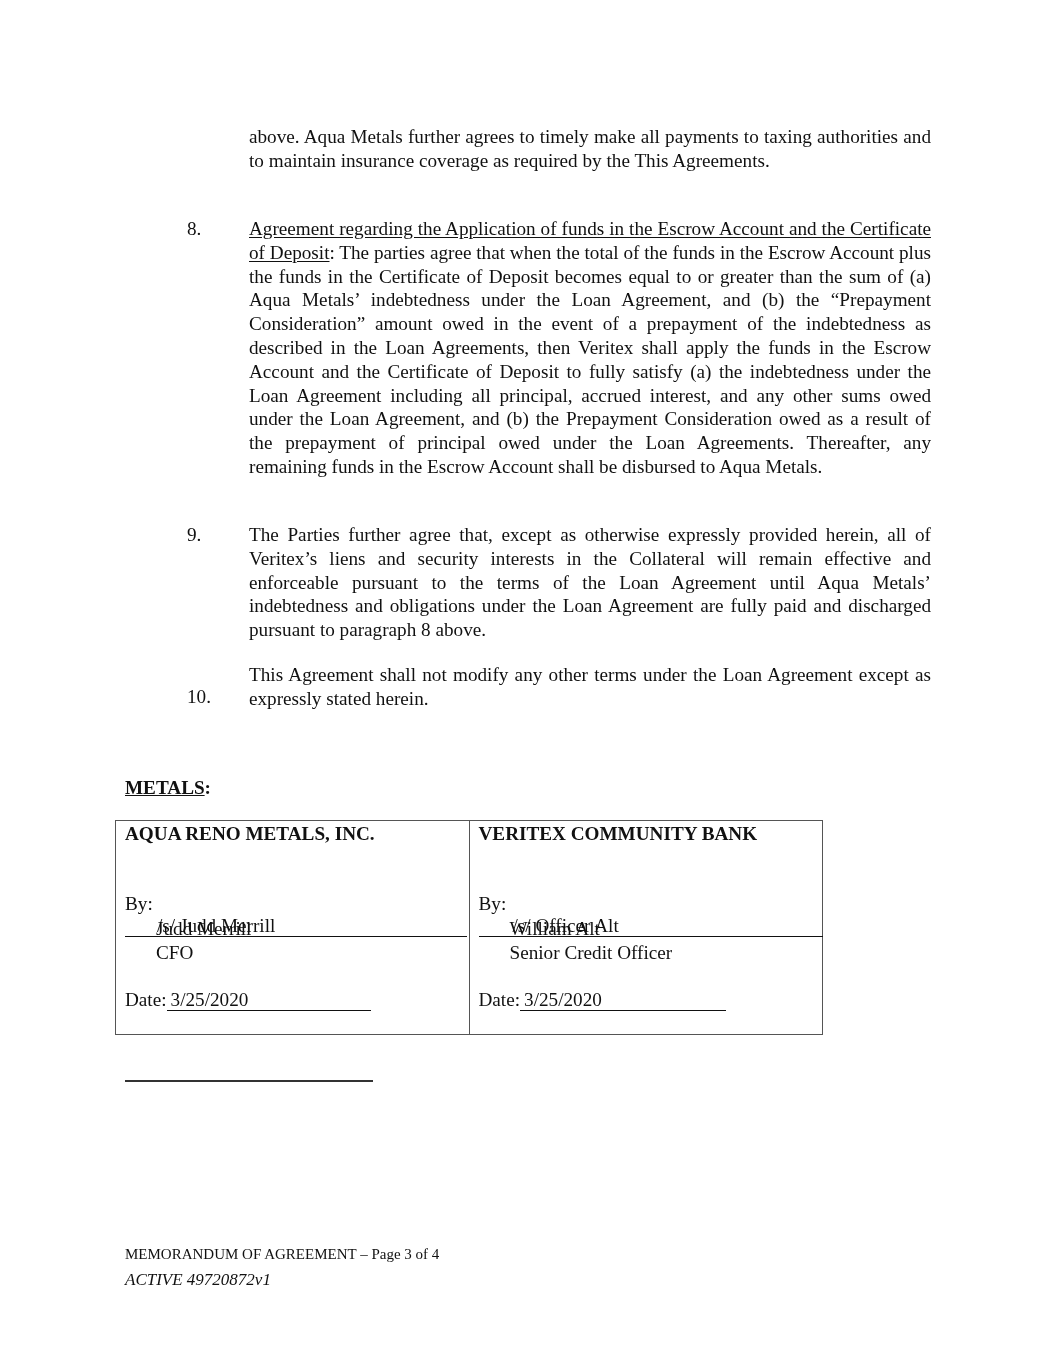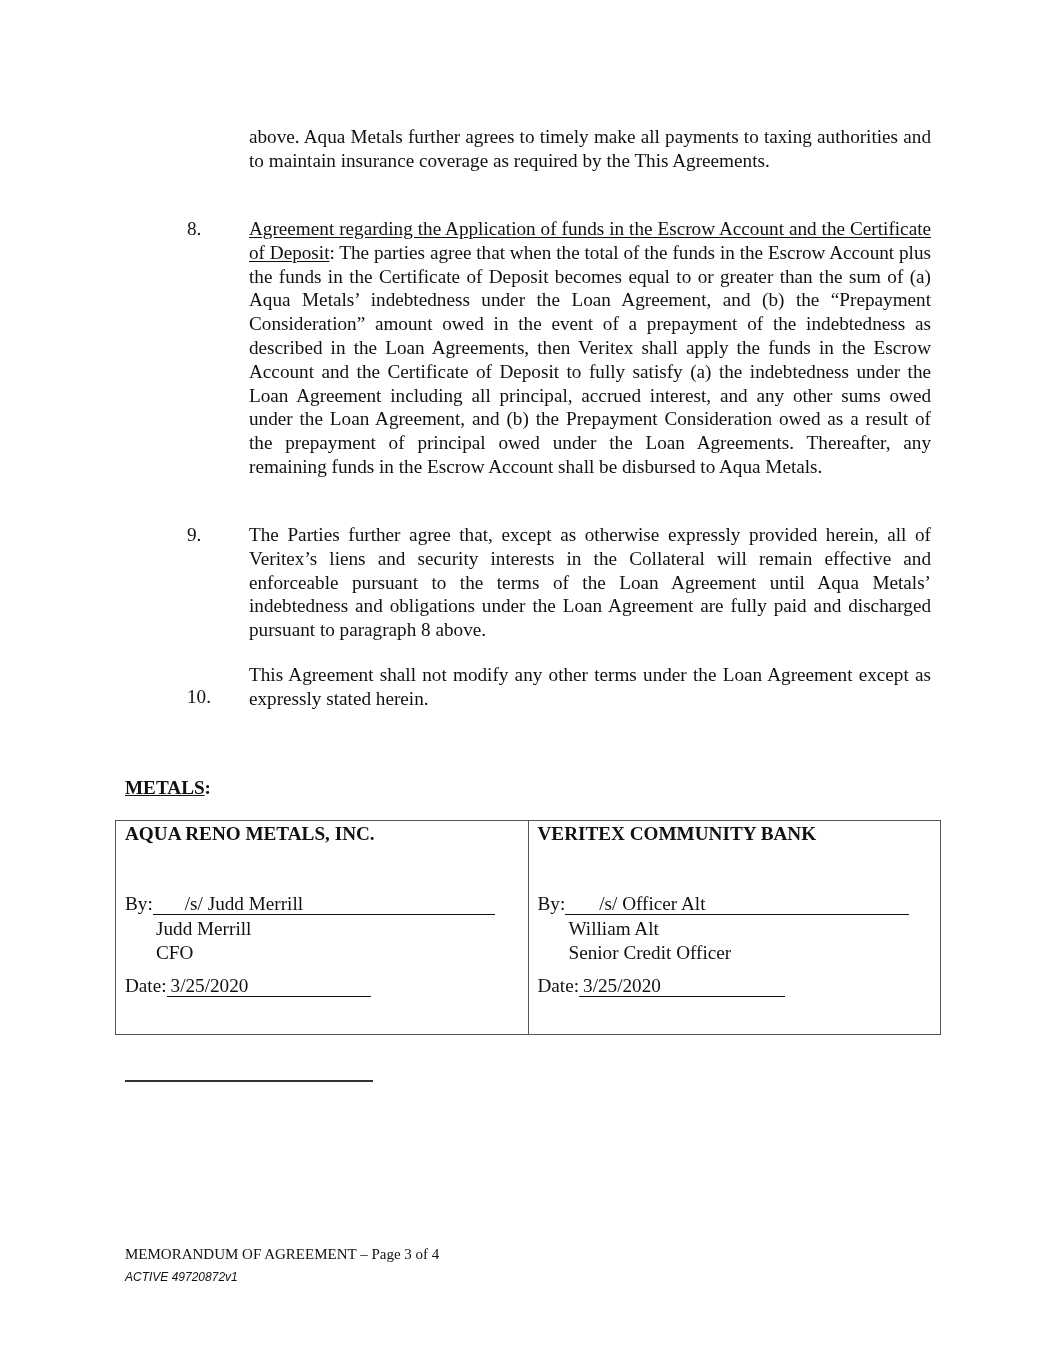--- a/index.html
+++ b/index.html
@@ -3,31 +3,31 @@
 <meta charset="utf-8">
 <style>
   html, body { margin:0; padding:0; background:#ffffff; }
   body { width:1055px; height:1365px; position:relative; overflow:hidden;
          font-family:"Liberation Serif", serif; color:#111; font-size:19.2px; }
   .para { position:absolute; left:249px; width:682px; text-align:justify; line-height:23.8px; }
   .num { position:absolute; left:187px; line-height:23.8px; }
   .u { text-decoration:underline; text-underline-offset:2px; }
   #agreed { position:absolute; left:125px; top:776px; font-weight:bold; text-decoration:underline; line-height:24px; }
   #agreed-colon { text-decoration:none; display:inline-block; }
-  table.sig { position:absolute; left:115px; top:820px; width:826px; height:215px; border-collapse:collapse; }
+  table.sig { position:absolute; left:115px; top:820px; width:708px; height:215px; border-collapse:collapse; }
   table.sig td { border:1px solid #555; vertical-align:top; padding:0; width:50%; position:relative; }
   .cell { position:relative; height:213px; }
   .party { position:absolute; left:9px; top:2px; font-weight:bold; }
   .byline { position:absolute; left:9px; top:72px; }
   .line { display:inline-block; border-bottom:1px solid #111; line-height:20px; }
   .nm { position:absolute; left:40px; top:96px; line-height:24px; }
-  .dateline { position:absolute; left:9px; top:154px; }
+  .dateline { position:absolute; left:9px; top:168px; }
   #footnote-rule { position:absolute; left:125px; top:1080px; width:248px; height:2px; background:#333; }
   #footer-title { position:absolute; left:125px; top:1246px; font-size:15px; }
-  #footer-id { position:absolute; left:125px; top:1270px; font-family:Liberation Sans, sans-serif; font-style:italic; font-size:12px; }
+  #footer-id { position:absolute; left:125px; top:1270px; font-family:Liberation Serif, serif; font-style:italic; font-size:17px; }
 </style>
 </head>
 <body>
 
 <div class="para" style="top:125px;">above. Aqua Metals further agrees to timely make all payments to taxing authorities and to maintain insurance coverage as required by the This Agreements.</div>
 
 <div class="num" style="top:217px;">8.</div>
 <div class="para" style="top:217px;"><span class="u">Agreement regarding the Application of funds in the Escrow Account and the Certificate of Deposit</span><span>: The parties agree that when the total of the funds in the Escrow Account plus the funds in the Certificate of Deposit becomes equal to or greater than the sum of (a) Aqua Metals’ indebtedness under the Loan Agreement, and (b) the “Prepayment Consideration” amount owed in the event of a prepayment of the indebtedness as described in the Loan Agreements, then Veritex shall apply the funds in the Escrow Account and the Certificate of Deposit to fully satisfy (a) the indebtedness under the Loan Agreement including all principal, accrued interest, and any other sums owed under the Loan Agreement, and (b) the Prepayment Consideration owed as a result of the prepayment of principal owed under the Loan Agreements. Thereafter, any remaining funds in the Escrow Account shall be disbursed to Aqua Metals.</span></div>
 
 <div class="num" style="top:523px;">9.</div>

